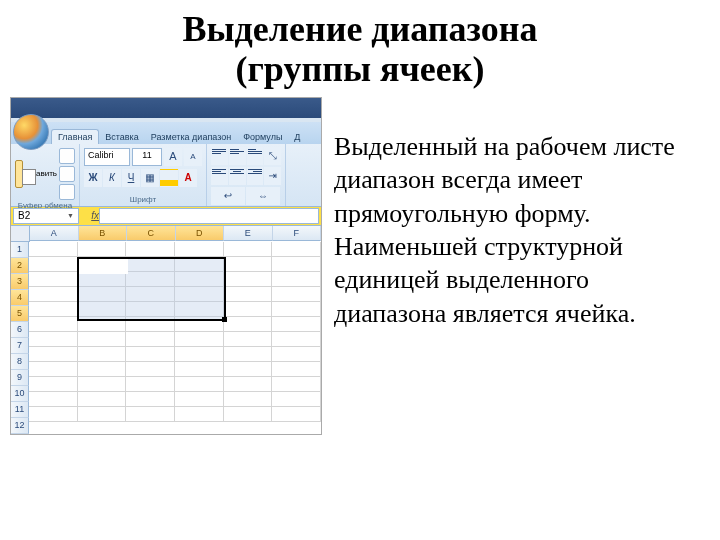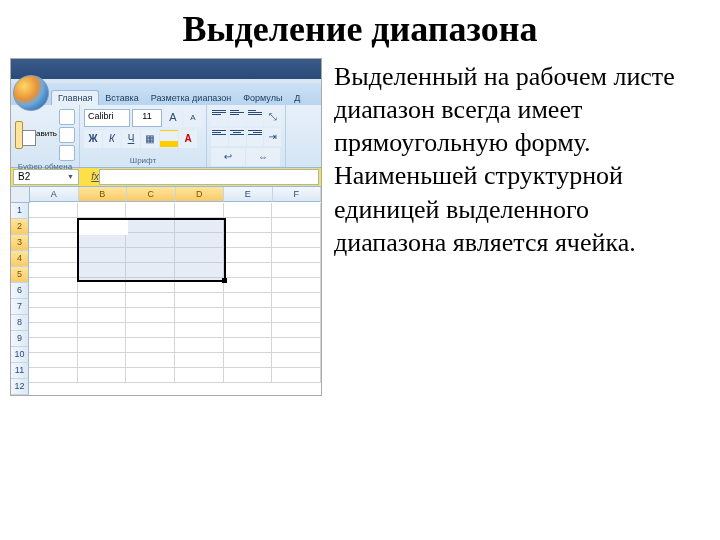--- a/index.html
+++ b/index.html
@@ -293,28 +293,30 @@
     position: absolute;
     right: -3px; bottom: -3px;
     width: 5px; height: 5px;
     background: #000;
   }
   .bodytext {
     font-size: 26px;
     line-height: 1.28;
     padding-left: 12px;
     padding-top: 2px;
+    margin-top: 31px;
   }
 </style>
 </head>
 <body>
 
 <div class="slide">
   <div class="title">
     <span>Выделение диапазона</span><br>
+    <span>(группы ячеек)</span>
   </div>
 
   <div class="content">
     <div class="excel-shot">
       <div class="titlebar"></div>
       <div class="office-strip"></div>
 
       <div class="ribbon-tabs">
         <div class="office-btn"></div>
         <div class="tab active">Главная</div>

